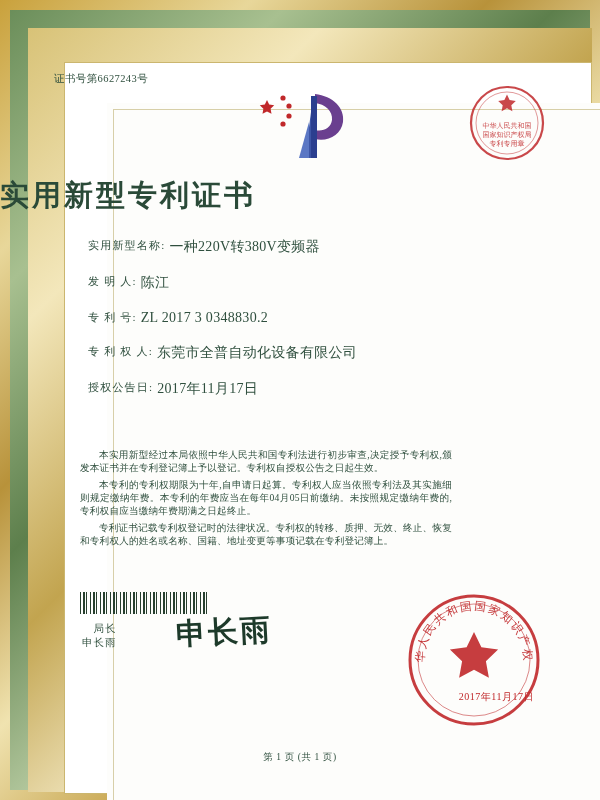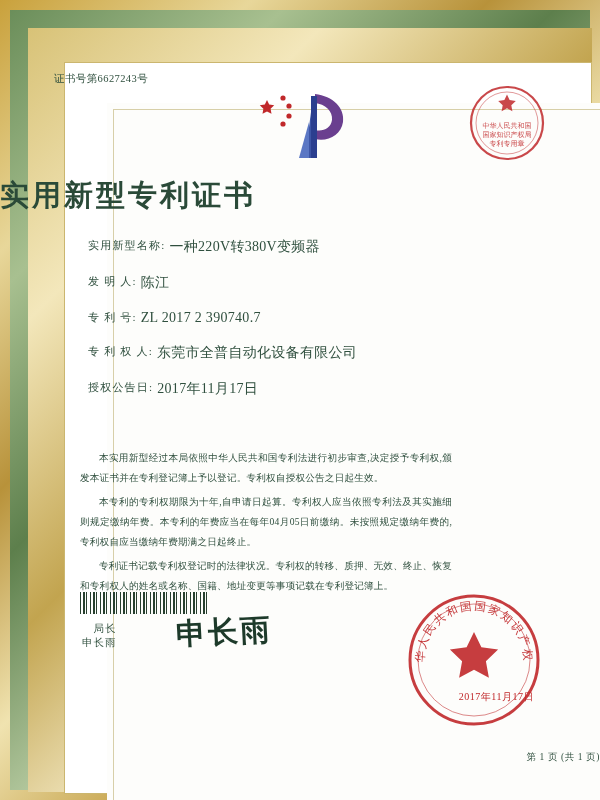--- a/index.html
+++ b/index.html
@@ -122,21 +122,21 @@
     letter-spacing: 0.3px;
   }
 
   
   .body-text {
     position: absolute;
     left: 80px; top: 448px;
     width: 372px;
     color: #2f4f3e;
     font-size: 9.6px;
-    line-height: 20px;
+    line-height: 13px;
     letter-spacing: 0.2px;
     text-align: justify;
   }
   .body-text p {
     margin: 0 0 4px 0;
     text-indent: 19px;
   }
 
   
   .barcode {
@@ -187,21 +187,21 @@
     font-size: 10px;
     color: #c0282a;
     letter-spacing: 0.5px;
     font-family: "Liberation Serif", serif;
   }
 
   
   .page-footer {
     position: absolute;
     left: 0; right: 0; bottom: 36px;
-    text-align: right;
+    text-align: center;
     font-size: 9.5px;
     color: #2f4f3e;
     letter-spacing: 0.6px;
   }
 </style>
 </head>
 <body>
 
 <div class="frame-outer">
   <div class="frame-band2">
@@ -255,21 +255,21 @@
   <div class="field-row">
     <span class="field-label">实用新型名称:</span>
     <span class="field-value">一种220V转380V变频器</span>
   </div>
   <div class="field-row">
     <span class="field-label">发  明  人:</span>
     <span class="field-value">陈江</span>
   </div>
   <div class="field-row">
     <span class="field-label">专  利  号:</span>
-    <span class="field-value">ZL 2017 2 390740.7</span>
+    <span class="field-value">ZL 2017 3 0348830.2</span>
   </div>
   <div class="field-row">
     <span class="field-label">专  利  权  人:</span>
     <span class="field-value">东莞市全普自动化设备有限公司</span>
   </div>
   <div class="field-row">
     <span class="field-label">授权公告日:</span>
     <span class="field-value">2017年11月17日</span>
   </div>
 </div>

